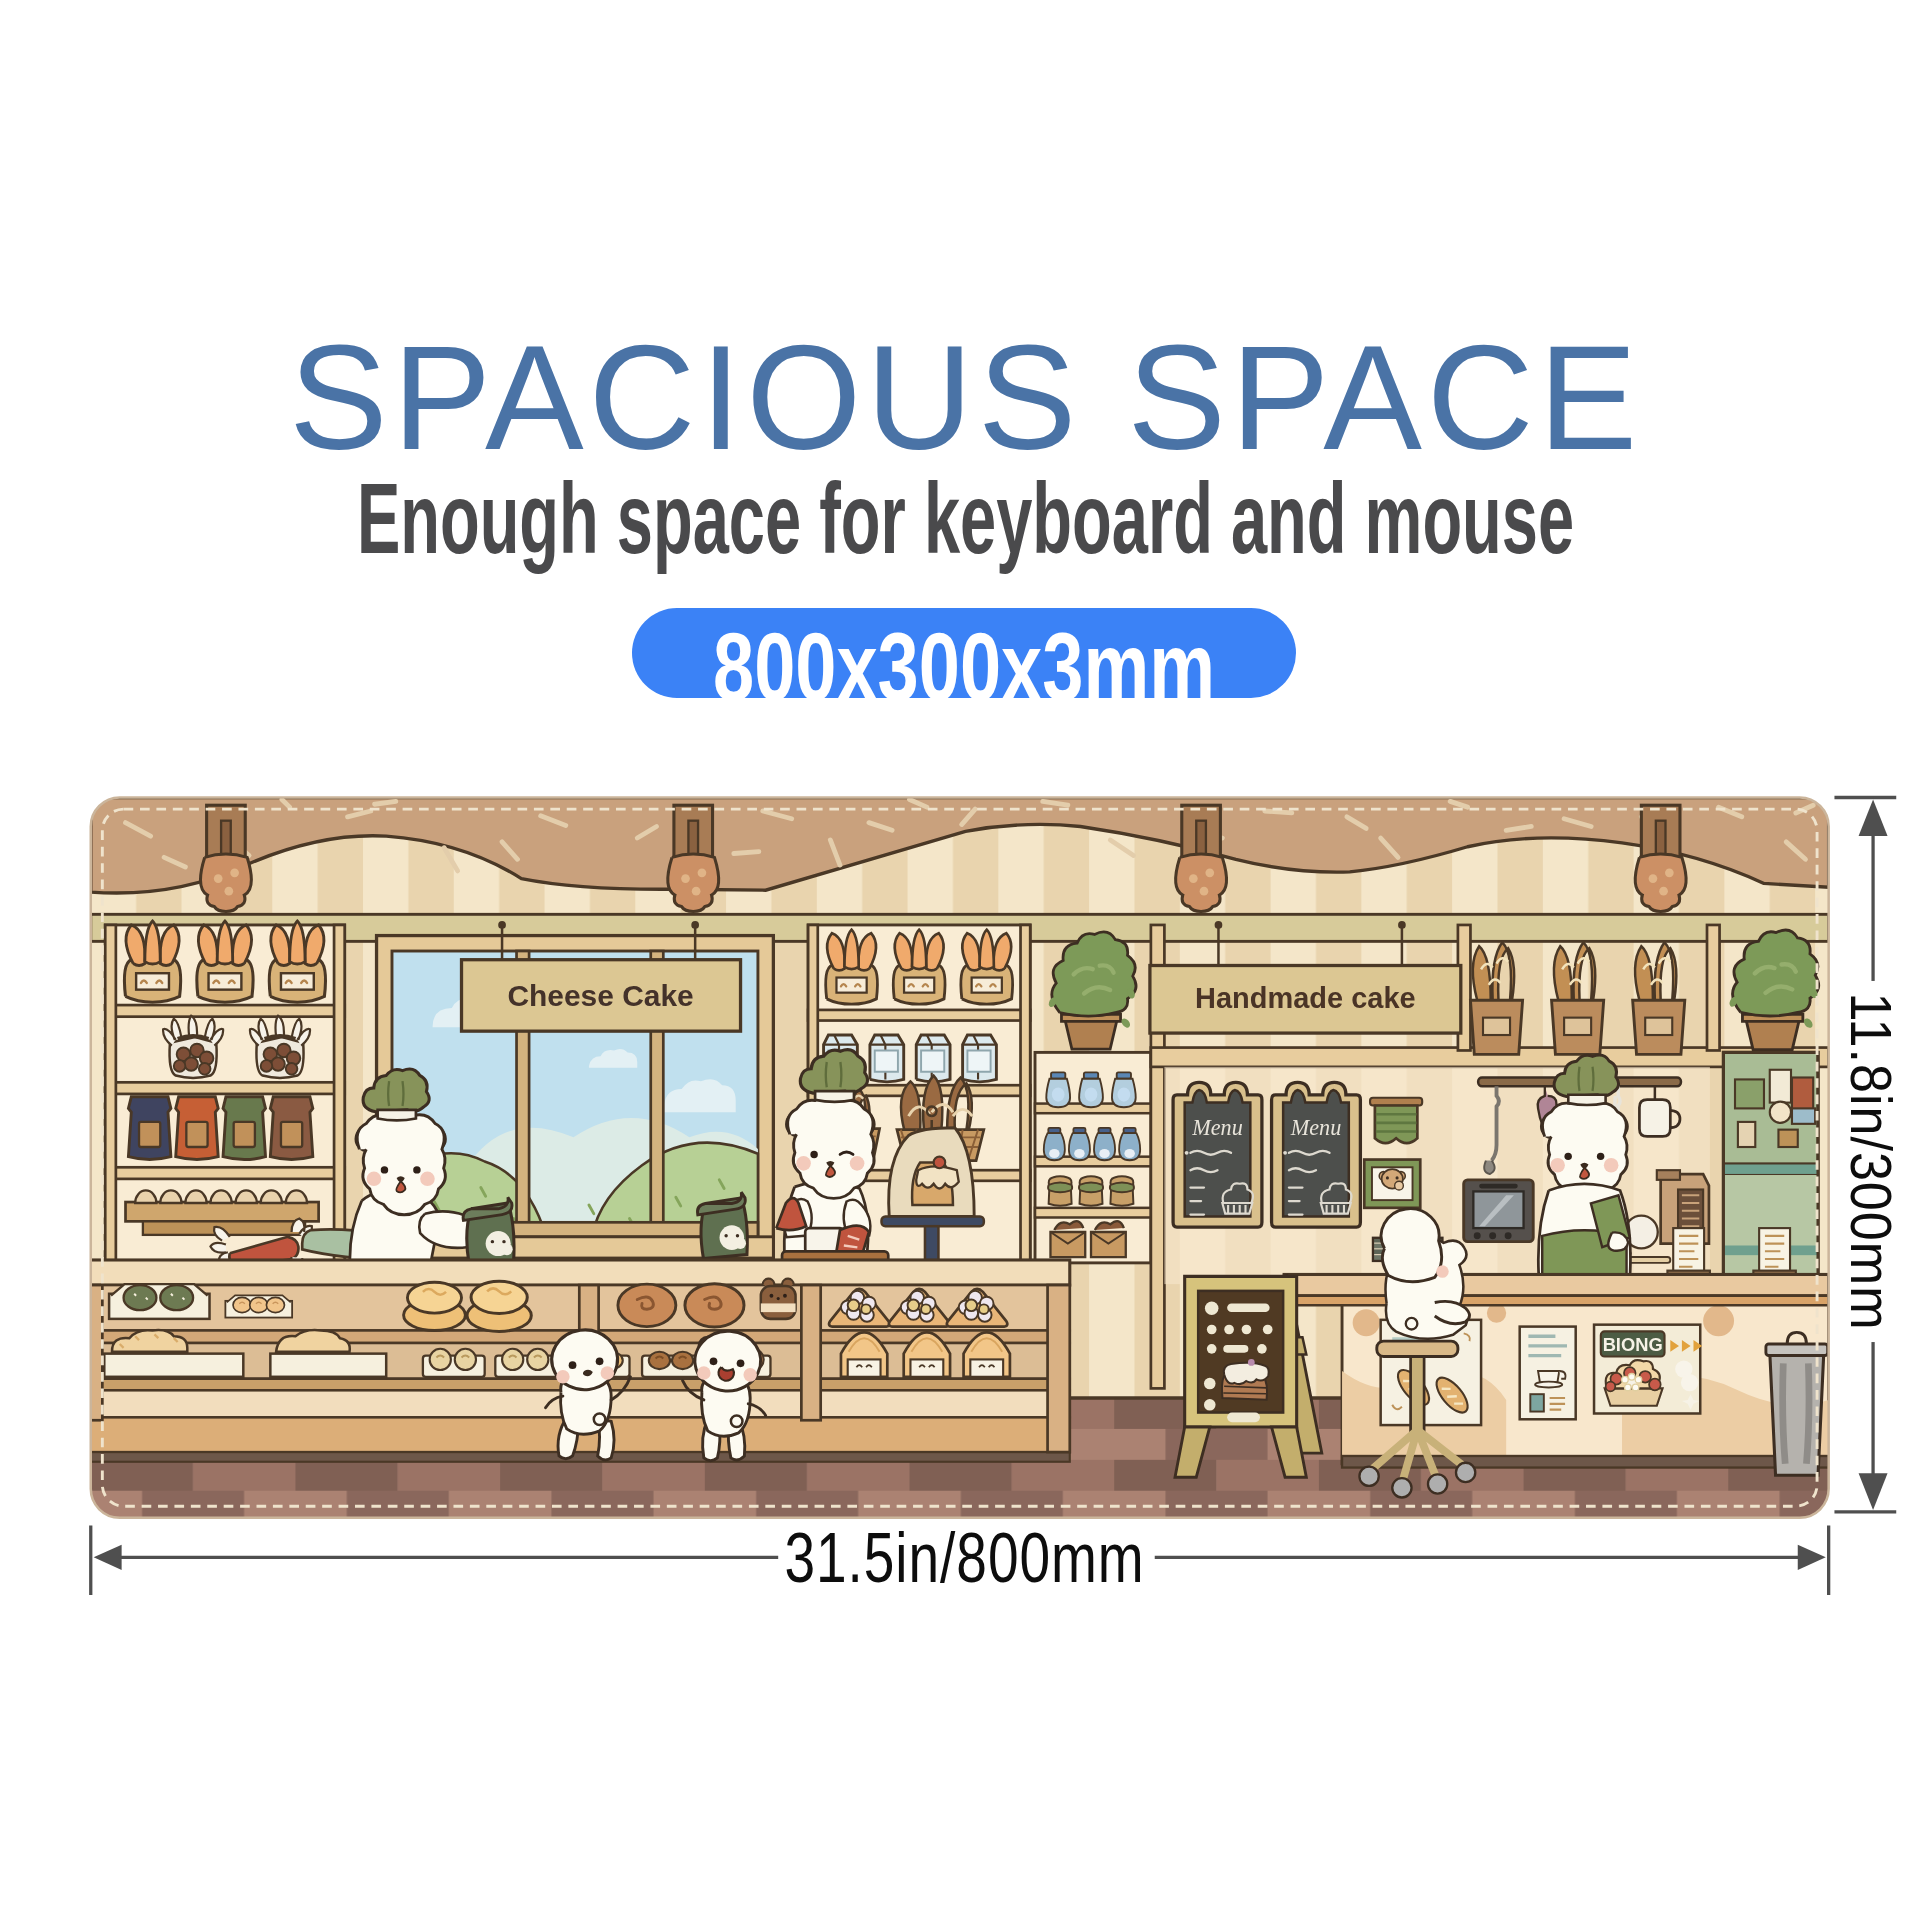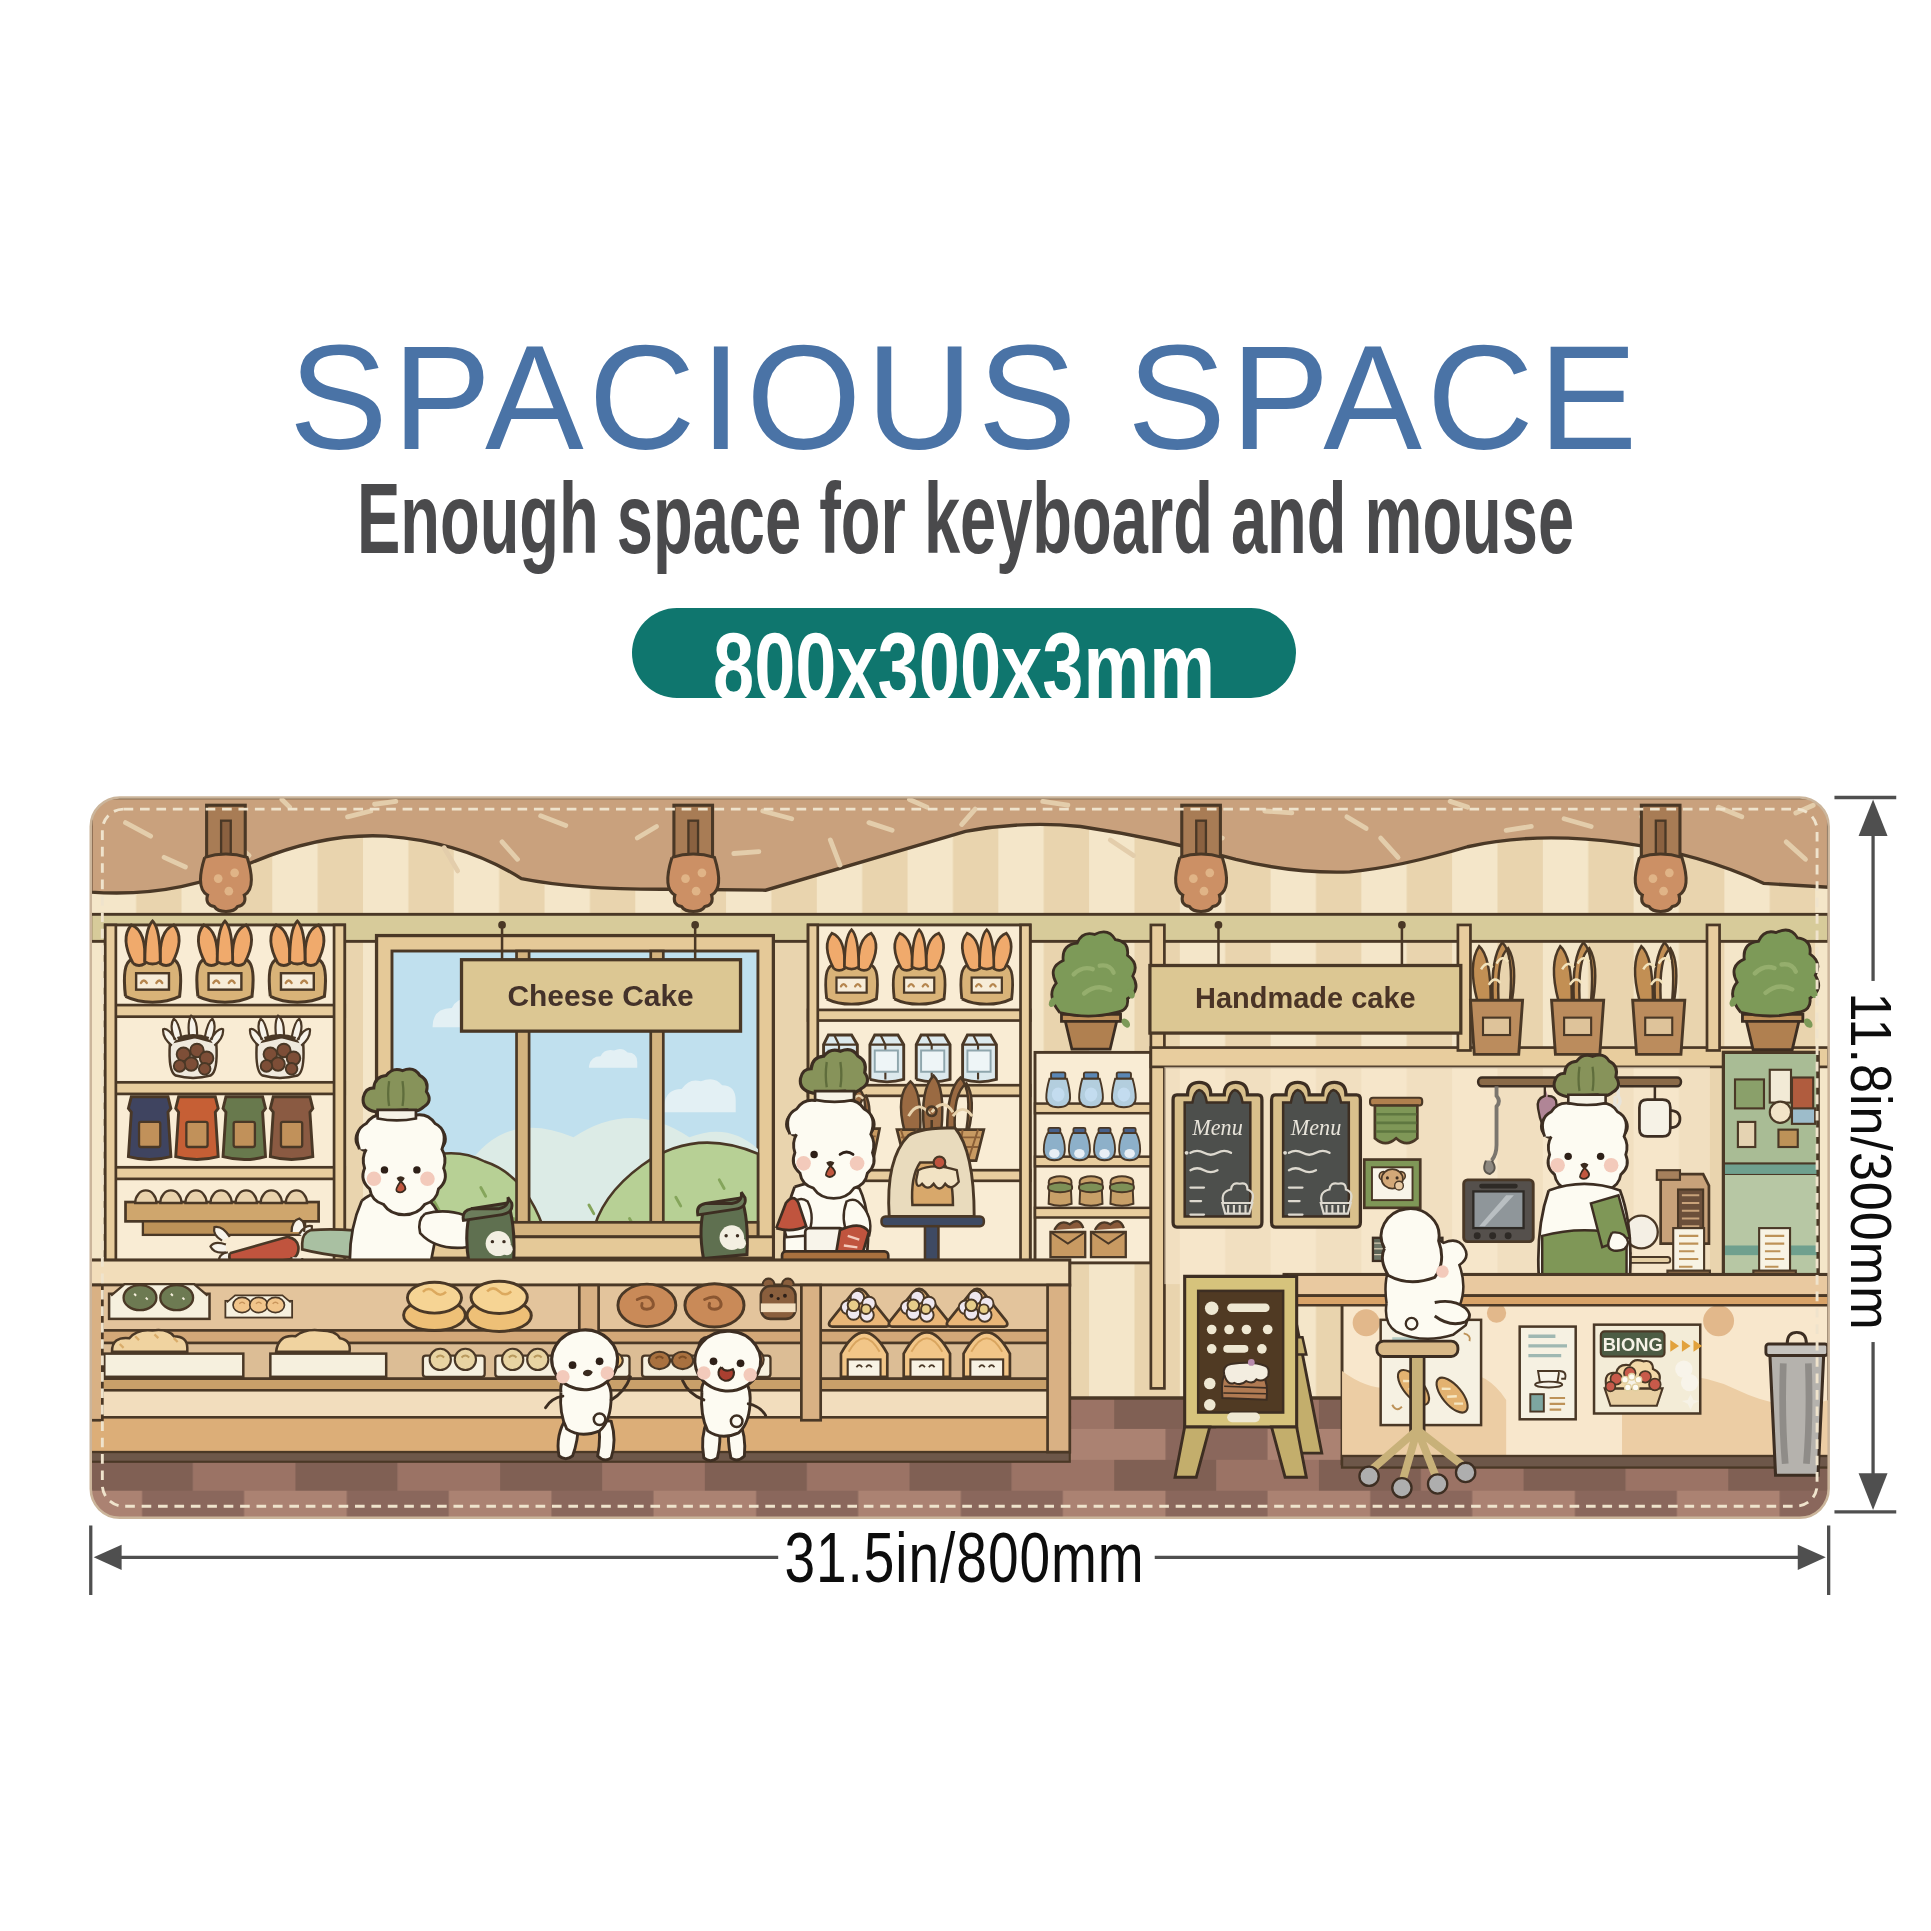--- a/index.html
+++ b/index.html
@@ -3,21 +3,21 @@
 <meta charset="utf-8">
 <style>
   html,body{margin:0;padding:0;background:#ffffff;width:1931px;height:1931px;overflow:hidden;}
   body{font-family:"Liberation Sans", sans-serif;position:relative;}
   .title{position:absolute;left:0;top:273px;width:1931px;text-align:center;
     font-size:148px;font-weight:normal;color:#4a73a6;letter-spacing:4.8px;white-space:nowrap;margin-top:40px;}
   .subtitle{position:absolute;left:0;top:460px;width:1931px;text-align:center;
     font-size:65px;font-weight:bold;color:#4a4a4c;white-space:nowrap;
     transform:scaleY(1.55);transform-origin:50% 0;}
   .pill{position:absolute;left:632px;top:608px;width:664px;height:90px;border-radius:53px;
-    background:#0f766e;}
+    background:#3b82f6;}
   .pill span{position:absolute;left:0;top:3.9px;width:664px;text-align:center;color:#fff;
     font-size:74px;font-weight:bold;white-space:nowrap;display:block;
     transform:scaleY(1.3);transform-origin:50% 0;}
   svg{position:absolute;left:0;top:0;}
 </style>
 </head>
 <body>
 <div class="title">SPACIOUS SPACE</div>
 <div class="subtitle">Enough space for keyboard and mouse</div>
 <div class="pill">

